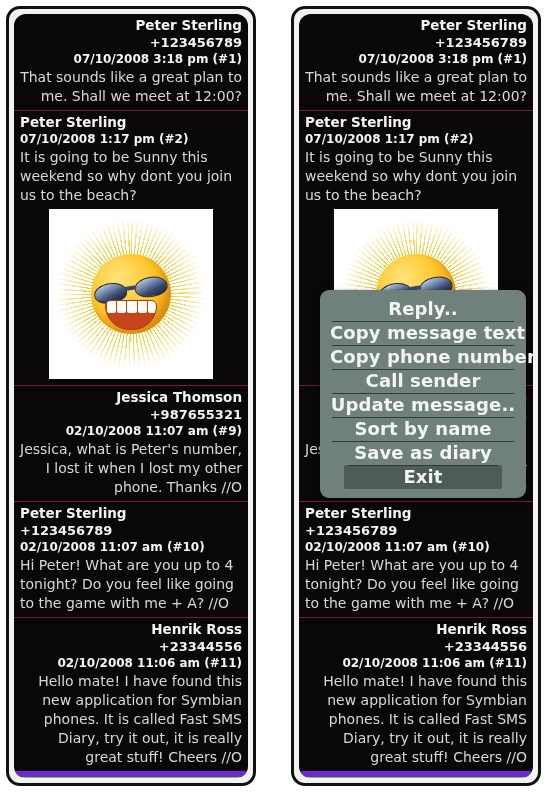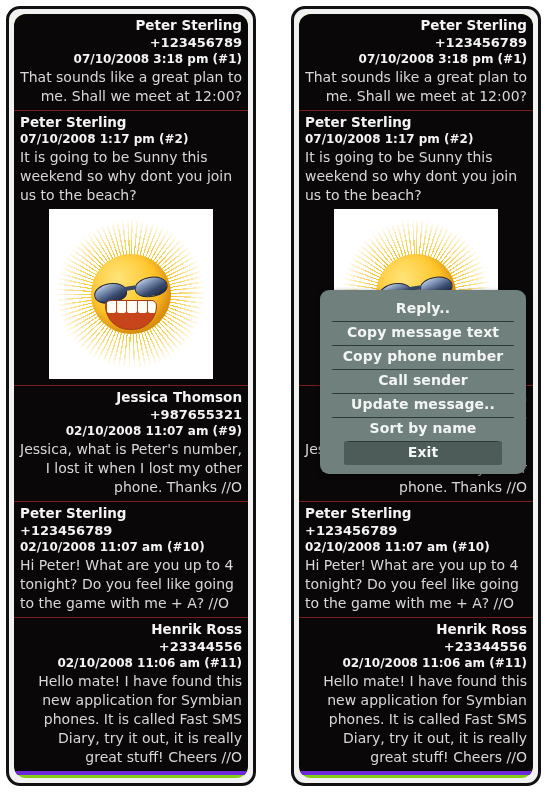--- a/index.html
+++ b/index.html
@@ -52,21 +52,21 @@
     padding: 0;
     margin: 0;
   }
   .msg {
     position: relative;
     padding: 3px 6px 4px 6px;
     box-sizing: border-box;
     background: #0a0708;
   }
   .msg + .msg { border-top: 1px solid #7d1b1b; }
-  .msg:last-child { border-bottom: 4px solid #6d28d9; }
+  .msg:last-child { border-bottom: 6px solid #6d28d9; }
 
   .msg.right { text-align: right; }
   .msg.left  { text-align: left; }
 
   .m-name {
     color: #f4f4f4;
     font-weight: bold;
     font-size: 13.5px;
     line-height: 17px;
     letter-spacing: 0px;
@@ -196,21 +196,21 @@
     box-shadow: 0 2px 5px rgba(0,0,0,.6);
     padding: 7px 0 9px 0;
     box-sizing: border-box;
     z-index: 5;
   }
   .ctx-item {
     position: relative;
     text-align: center;
     color: #f3f5f4;
     font-weight: bold;
-    font-size: 14px;
+    font-size: 18px;
     line-height: 17px;
     padding: 3px 10px 4px 10px;
     letter-spacing: .1px;
     white-space: nowrap;
   }
   .ctx-item + .ctx-item::before {
     content: "";
     position: absolute;
     left: 12px; right: 12px; top: 0;
     height: 1px;
@@ -339,18 +339,19 @@
             <div class="m-body">Hello mate! I have found this new application for Symbian phones. It is called Fast SMS Diary, try it out, it is really great stuff! Cheers //O</div>
           </div>
         </div>
       <div class="ctx-menu">
           <div class="ctx-item">Reply..</div>
           <div class="ctx-item">Copy message text</div>
           <div class="ctx-item">Copy phone number</div>
           <div class="ctx-item">Call sender</div>
           <div class="ctx-item">Update message..</div>
           <div class="ctx-item">Sort by name</div>
+          <div class="ctx-item">Save as diary</div>
           <div class="ctx-item selected">Exit</div>
         </div>
     </div>
   </div>
 
 </div>
 
 </body></html>

